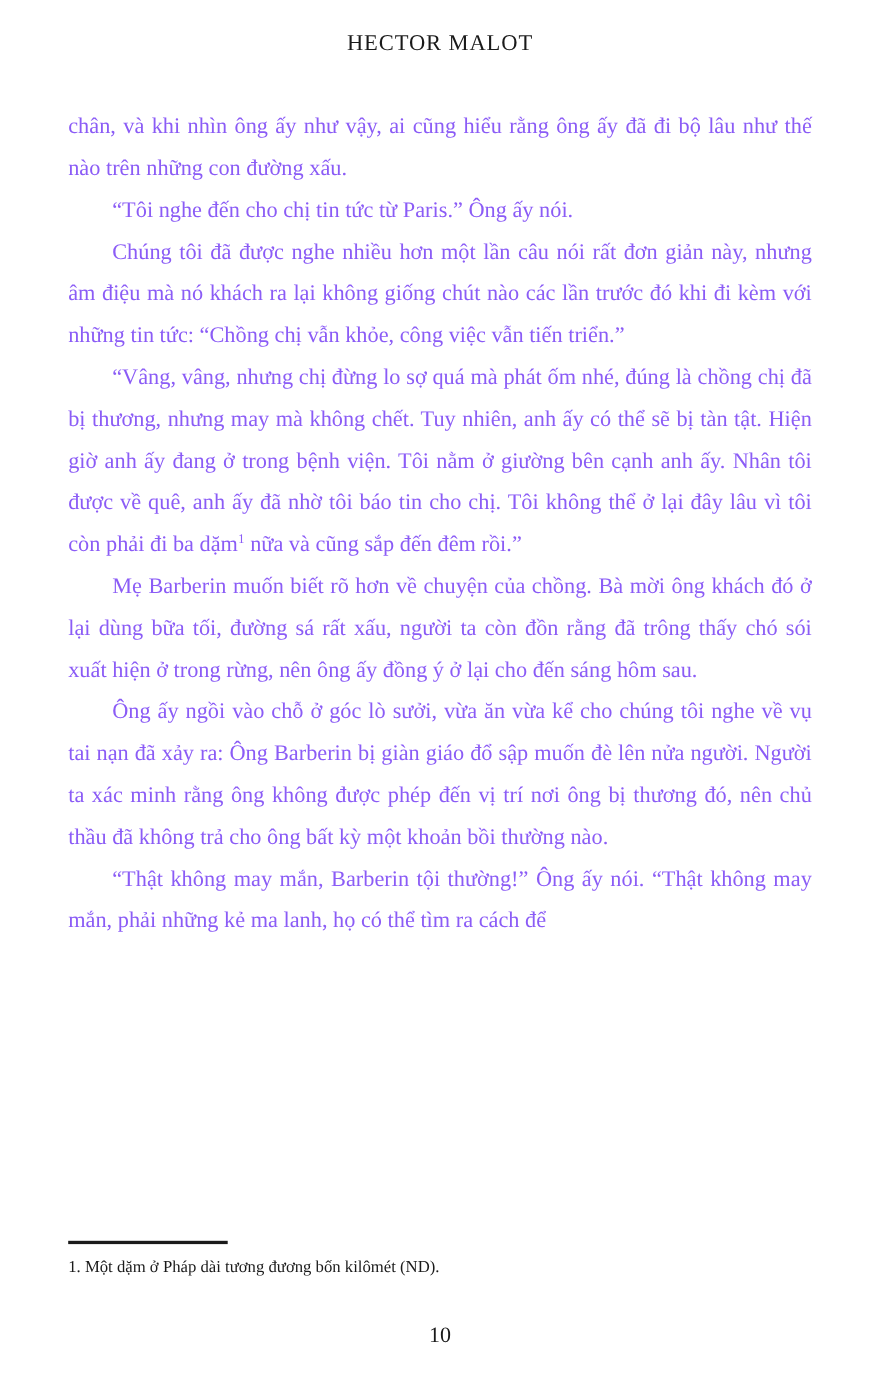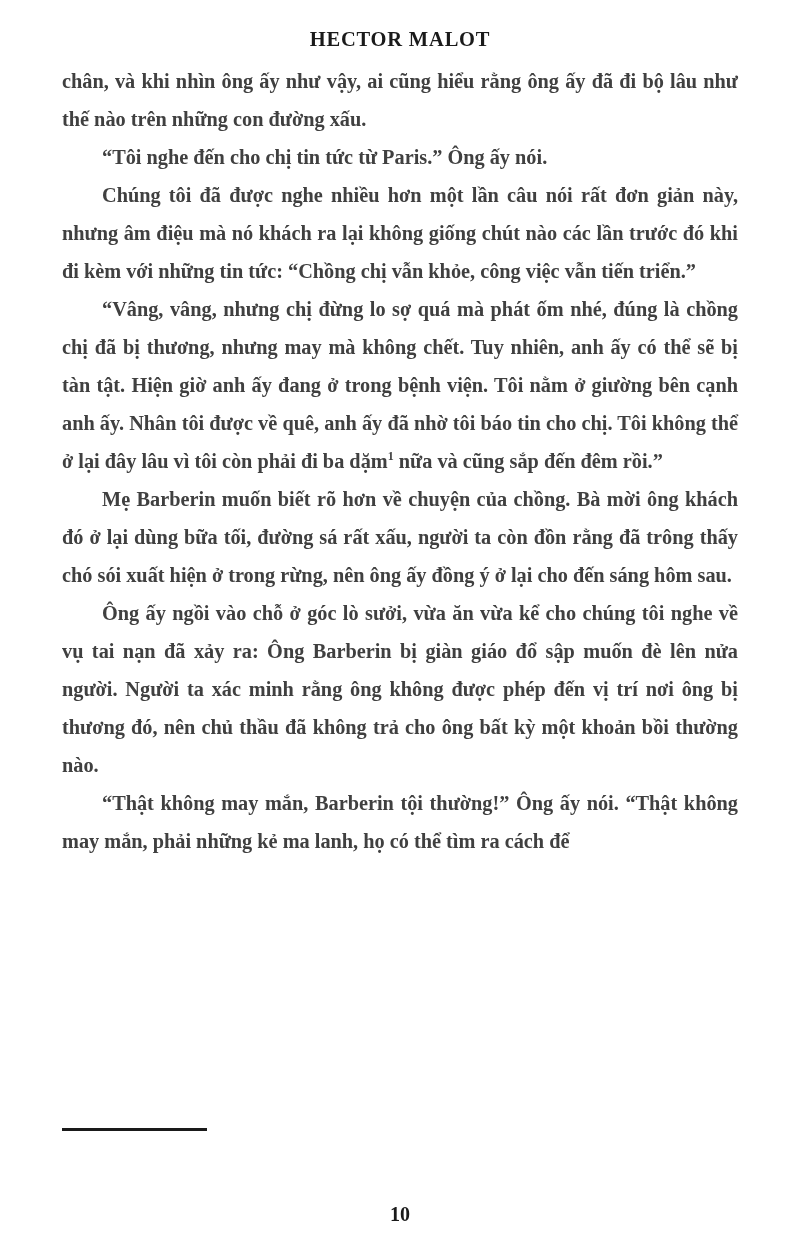--- a/index.html
+++ b/index.html
@@ -16,43 +16,42 @@
     overflow: hidden;
   }
   .page {
     position: absolute;
     left: 0;
     top: 0;
     width: 800px;
     height: 1260px;
     box-sizing: border-box;
     padding: 4px;
-    font-weight: bold;
   }
   .running-head {
     position: absolute;
     top: 28px;
     left: 0;
     width: 800px;
     text-align: center;
     font-size: 20.5px;
     letter-spacing: 0.8px;
     font-variant: small-caps;
     color: #1a1a1a;
   }
   .body-text {
     position: absolute;
-    top: 62px;
+    top: 96px;
     left: 62px;
     width: 676px;
     font-size: 20.3px;
     line-height: 38px;
     text-align: justify;
     text-justify: inter-word;
-    color: #404040;
+    color: #8b5cf6;
   }
   .body-text p {
     margin: 0;
   }
   .body-text p.indent {
     text-indent: 40px;
   }
   .fn-marker {
     font-size: 12px;
     vertical-align: super;
@@ -98,17 +97,18 @@
     <p class="paragraph indent">“Tôi nghe đến cho chị tin tức từ Paris.” Ông ấy nói.</p>
     <p class="paragraph indent">Chúng tôi đã được nghe nhiều hơn một lần câu nói rất đơn giản này, nhưng âm điệu mà nó khách ra lại không giống chút nào các lần trước đó khi đi kèm với những tin tức: “Chồng chị vẫn khỏe, công việc vẫn tiến triển.”</p>
     <p class="paragraph indent"><span>“Vâng, vâng, nhưng chị đừng lo sợ quá mà phát ốm nhé, đúng là chồng chị đã bị thương, nhưng may mà không chết. Tuy nhiên, anh ấy có thể sẽ bị tàn tật. Hiện giờ anh ấy đang ở trong bệnh viện. Tôi nằm ở giường bên cạnh anh ấy. Nhân tôi được về quê, anh ấy đã nhờ tôi báo tin cho chị. Tôi không thể ở lại đây lâu vì tôi còn phải đi ba dặm</span><span class="fn-marker">1</span><span> nữa và cũng sắp đến đêm rồi.”</span></p>
     <p class="paragraph indent">Mẹ Barberin muốn biết rõ hơn về chuyện của chồng. Bà mời ông khách đó ở lại dùng bữa tối, đường sá rất xấu, người ta còn đồn rằng đã trông thấy chó sói xuất hiện ở trong rừng, nên ông ấy đồng ý ở lại cho đến sáng hôm sau.</p>
     <p class="paragraph indent">Ông ấy ngồi vào chỗ ở góc lò sưởi, vừa ăn vừa kể cho chúng tôi nghe về vụ tai nạn đã xảy ra: Ông Barberin bị giàn giáo đổ sập muốn đè lên nửa người. Người ta xác minh rằng ông không được phép đến vị trí nơi ông bị thương đó, nên chủ thầu đã không trả cho ông bất kỳ một khoản bồi thường nào.</p>
     <p class="paragraph indent">“Thật không may mắn, Barberin tội thường!” Ông ấy nói. “Thật không may mắn, phải những kẻ ma lanh, họ có thể tìm ra cách để</p>
   </div>
 
   <div class="footnote-area">
     <div class="footnote-rule"></div>
+    <div class="footnote-text">1. Một dặm ở Pháp dài tương đương bốn kilômét (ND).</div>
   </div>
 
   <div class="folio">10</div>
 
 </div>
 
 </body></html>

